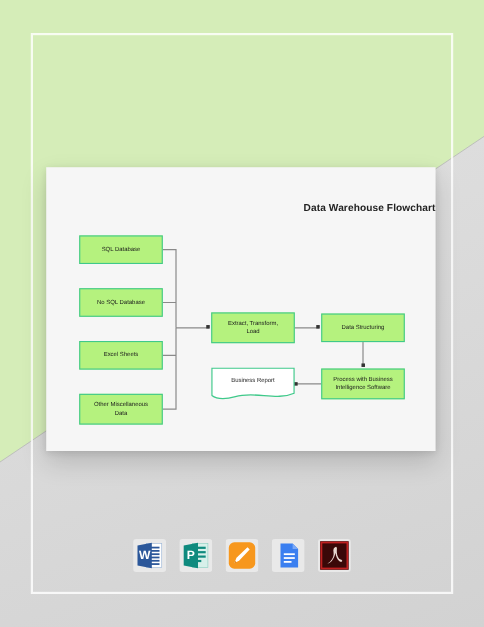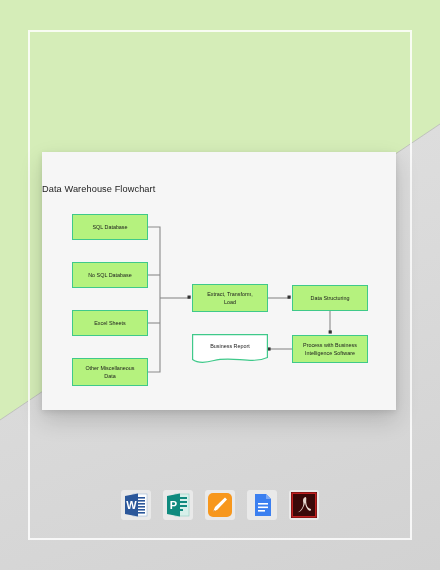--- a/index.html
+++ b/index.html
@@ -55,23 +55,23 @@
     left: 42px; top: 152px;
     width: 354px; height: 258px;
     background: #f6f6f6;
     box-shadow: 0 10px 22px rgba(0,0,0,0.16), 0 2px 6px rgba(0,0,0,0.10);
   }
 
   .chart-title {
     position: absolute;
     left: 0; right: 0;
     top: 32px;
-    text-align: left;
+    text-align: right;
     font-size: 9.2px;
-    font-weight: normal;
+    font-weight: bold;
     color: #222222;
     letter-spacing: 0.1px;
   }
 
   
   .node {
     position: absolute;
     background: #b5f27e;
     border: 1.2px solid #3fc98a;
     display: flex;

